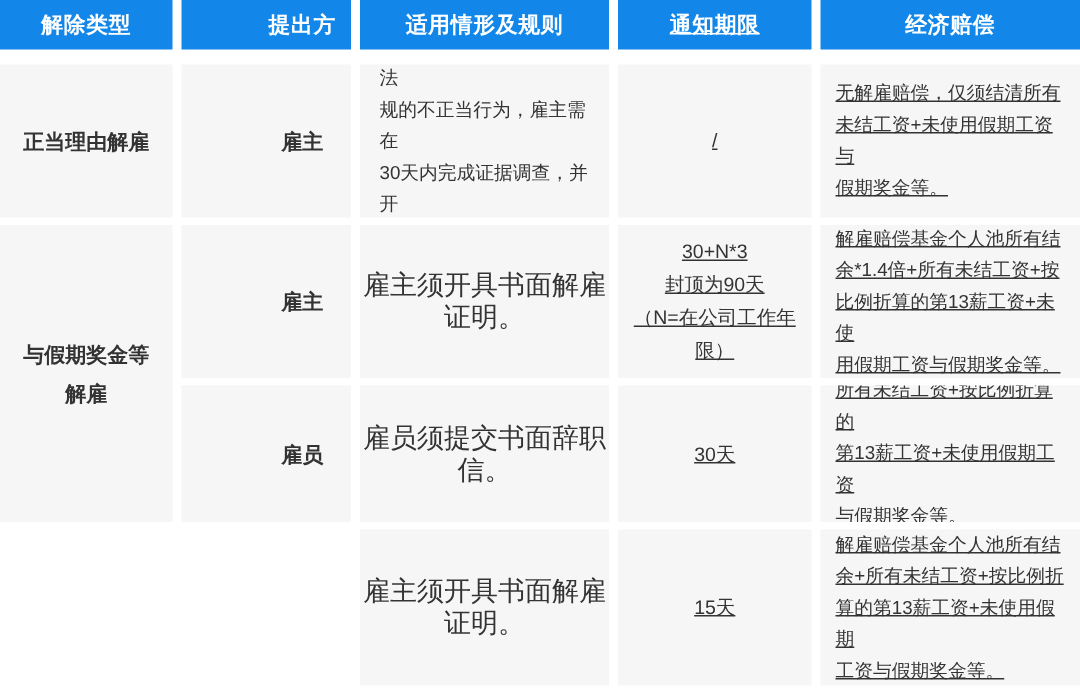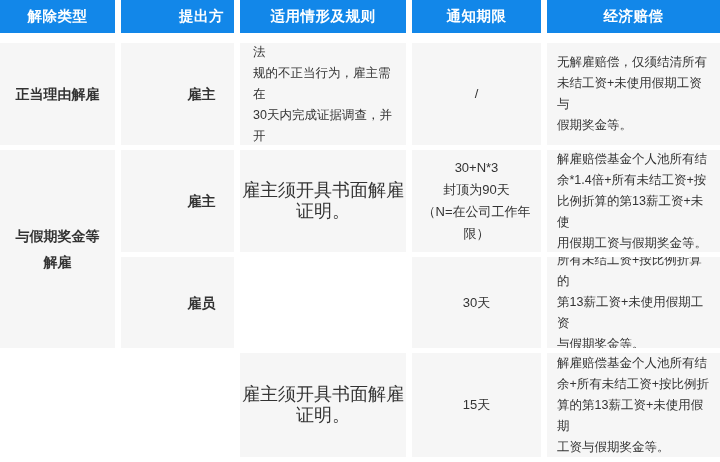--- a/index.html
+++ b/index.html
@@ -32,24 +32,24 @@
     background: var(--header-bg); color: var(--header-text);
     font-weight: bold; font-size: 14.5px; letter-spacing: 0.5px;
   }
   .label { font-weight: bold; font-size: 14px; line-height: 26px; }
   .small { font-size: 18px; line-height: 21px; }
   .notice { font-size: 13px; line-height: 22px; }
   .para {
     justify-content: flex-start; text-align: left;
     padding: 0 6px 0 13px; font-size: 12.5px; line-height: 21px;
   }
-  .para.right { padding-left: 10px; }
+  .para.right { padding-left: 10px; text-decoration: underline; }
   
   .gc1 { grid-column: 1; } .gc3 { grid-column: 3; padding-left: 48px; } .gc5 { grid-column: 5; }
-  .gc7 { grid-column: 7; } .gc9 { grid-column: 9; }
+  .gc7 { grid-column: 7; text-decoration: underline; } .gc9 { grid-column: 9; }
   .gr1 { grid-row: 1; } .gr3 { grid-row: 3; } .gr5 { grid-row: 5; }
   .gr7 { grid-row: 7; } .gr9 { grid-row: 9; }
   .span-rows-23 { grid-row: 5 / 8; }
   .span-cols-12 { grid-column: 1 / 4; }
 </style>
 </head>
 <body>
 
 <div class="grid">
 
@@ -77,20 +77,21 @@
   <div class="cell small gc5 gr5">雇主须开具书面解雇证明。</div>
   <div class="cell notice gc7 gr5">30+N*3
 封顶为90天
 （N=在公司工作年限）</div>
   <div class="cell para right gc9 gr5">解雇赔偿基金个人池所有结
 余*1.4倍+所有未结工资+按
 比例折算的第13薪工资+未使
 用假期工资与假期奖金等。</div>
 
   <div class="cell label gc3 gr7">雇员</div>
+  <div class="cell small gc5 gr7">雇员须提交书面辞职信。</div>
   <div class="cell notice gc7 gr7">30天</div>
   <div class="cell para right gc9 gr7">所有未结工资+按比例折算的
 第13薪工资+未使用假期工资
 与假期奖金等。</div>
 
   <div class="cell small gc5 gr9">雇主须开具书面解雇证明。</div>
   <div class="cell notice gc7 gr9">15天</div>
   <div class="cell para right gc9 gr9">解雇赔偿基金个人池所有结
 余+所有未结工资+按比例折
 算的第13薪工资+未使用假期

